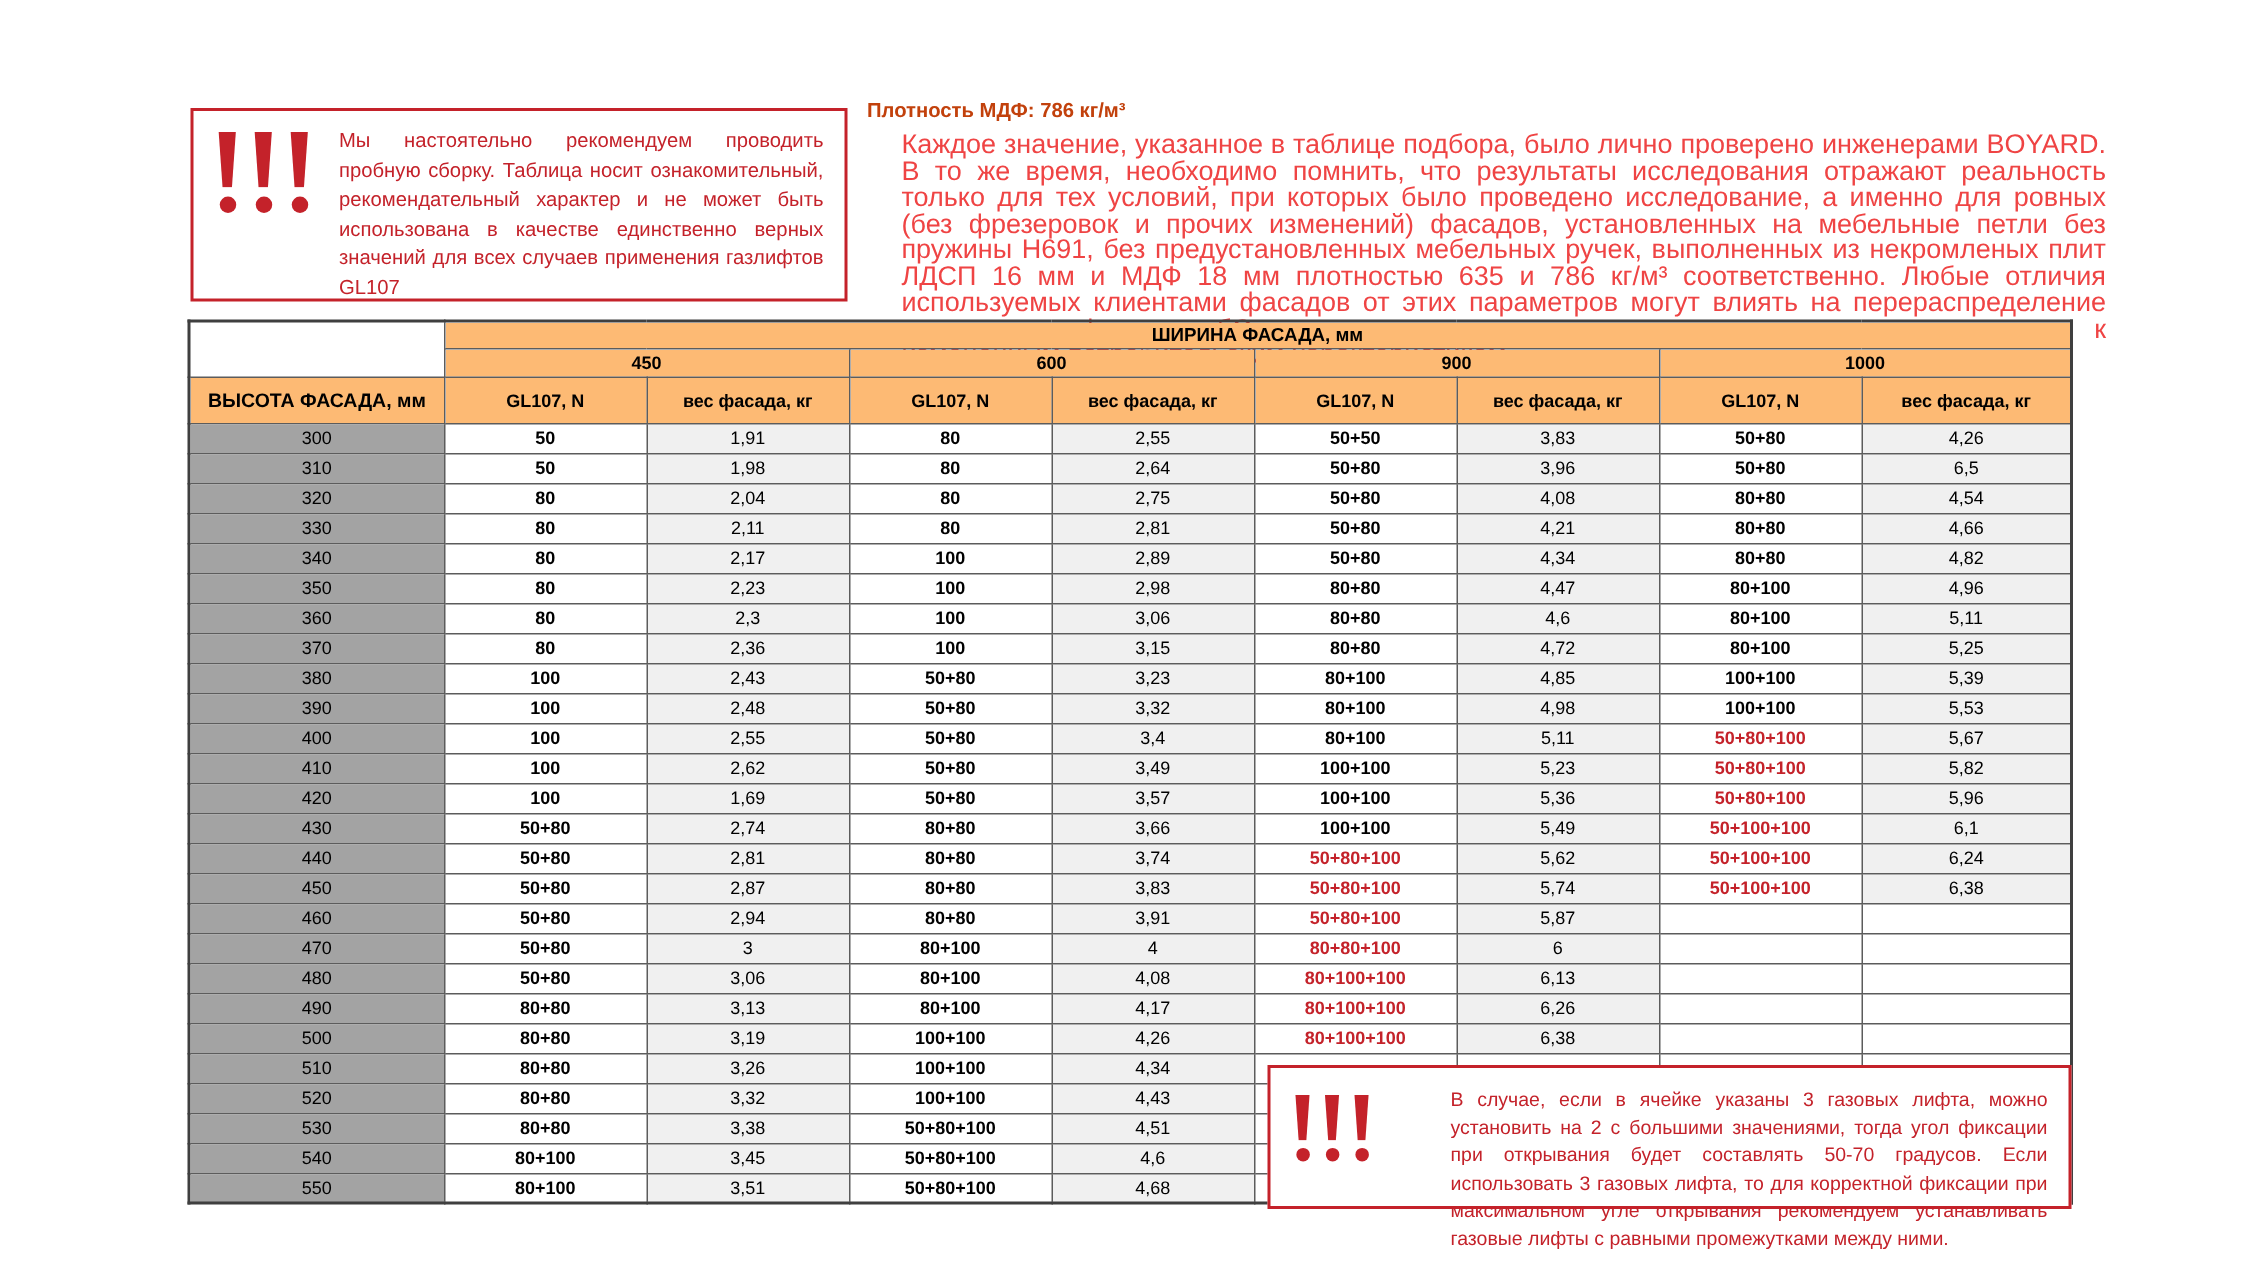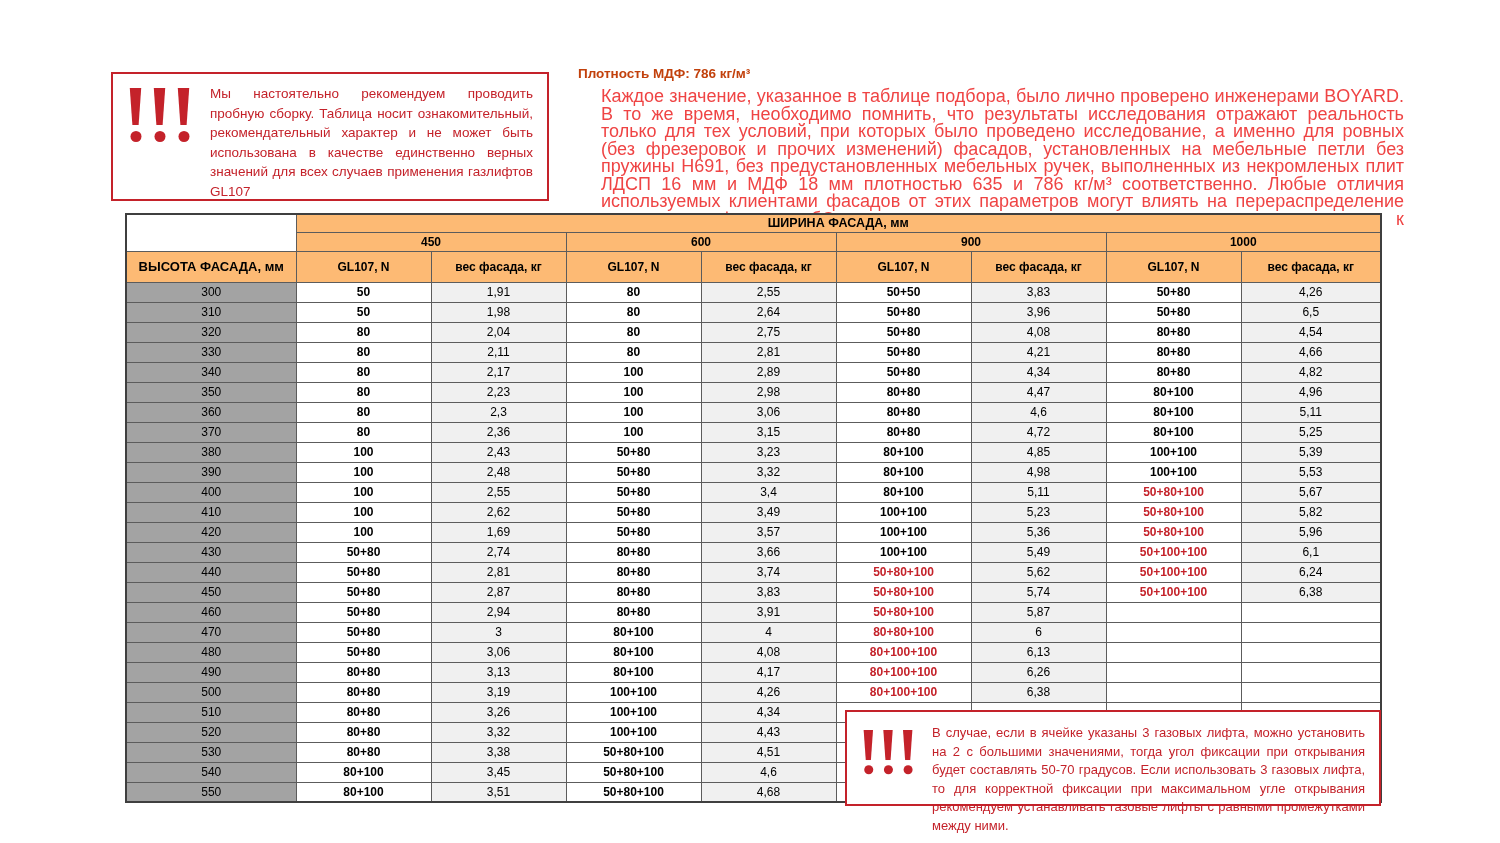--- a/index.html
+++ b/index.html
@@ -13,22 +13,22 @@
     position:absolute; left:0; top:32px; width:100%;
     text-align:center; font-size:20px; font-weight:bold; color:#000;
     letter-spacing:0.2px;
   }
 
   
   .warn {
     position:absolute; border:2.5px solid #c4222a; background:#fff;
     display:flex; align-items:flex-start; padding:10px 14px 10px 16px;
   }
-  .warn-top  { left:111px; top:72px;  width:438px; height:129px; }
-  .warn-bottom { left:845px; top:710px; width:536px; height:96px; padding-top:12px; }
+  .warn-top  { left:127px; top:72px;  width:438px; height:129px; }
+  .warn-bottom { left:845px; top:710px; width:536px; height:96px; padding-top:12px;gap:35px; }
   .excl { display:flex; gap:11px; margin-right:20px; margin-top:4px; flex:0 0 auto; }
   .excl i { position:relative; width:13px; height:54px; display:block; }
   .excl i::before {
     content:""; position:absolute; top:0; left:0; width:13px; height:37px;
     background:#c4222a; clip-path:polygon(6% 0, 94% 0, 74% 100%, 26% 100%);
   }
   .excl i::after {
     content:""; position:absolute; bottom:0; left:50%; transform:translateX(-50%);
     width:11px; height:11px; border-radius:50%; background:#c4222a;
   }

